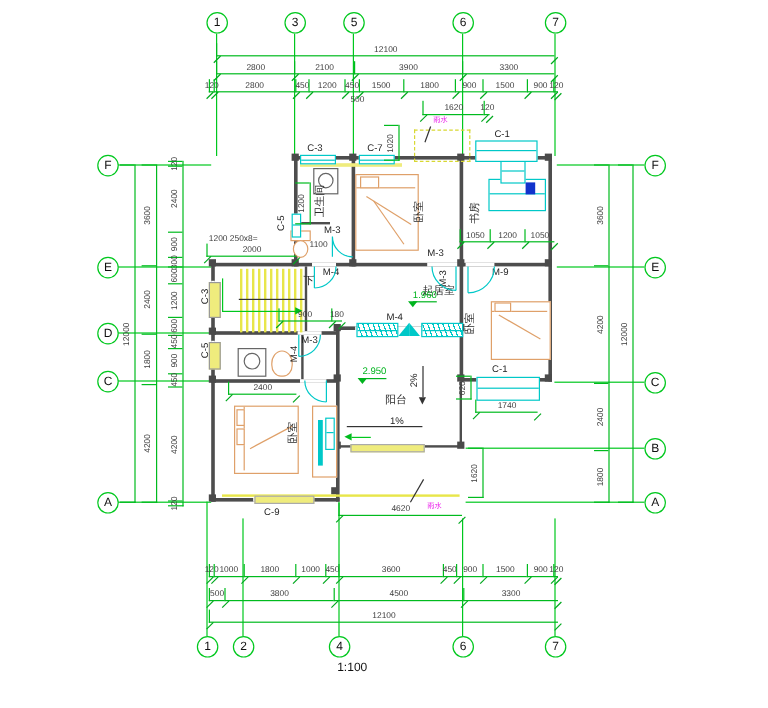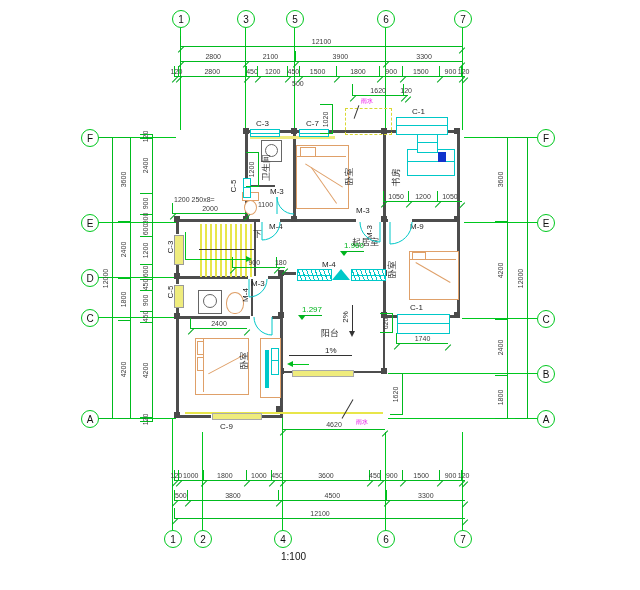--- a/index.html
+++ b/index.html
@@ -487,21 +487,21 @@
   <span class="lbl room vtext" style="left:253px;top:163px">卫生间</span>
   <span class="lbl room vtext" style="left:340px;top:172px">卧室</span>
   <span class="lbl room vtext" style="left:387px;top:173px">书房</span>
   <span class="lbl room" style="left:352px;top:238px">起居室</span>
   <span class="lbl room vtext" style="left:383px;top:265px">卧室</span>
   <span class="lbl room vtext" style="left:235px;top:356px">卧室</span>
   <span class="lbl room" style="left:321px;top:329px">阳台</span>
 
   <span class="lbl level" style="left:344px;top:242px">1.960</span>
   <i class="ltri" style="left:340px;top:251px"></i>
-  <span class="lbl level" style="left:302px;top:306px">1.297</span>
+  <span class="lbl level" style="left:302px;top:306px">2.950</span>
   <i class="ltri" style="left:298px;top:315px"></i>
 
   <i class="blk" style="left:352px;top:305px;width:1px;height:26px"></i>
   <i class="ah" style="left:349px;top:331px;border-top:6px solid #333;border-left:3px solid transparent;border-right:3px solid transparent"></i>
   <span class="lbl slope vtext" style="left:340px;top:313px">2%</span>
   <i class="blk" style="left:289px;top:355px;width:63px;height:1px"></i>
   <span class="lbl slope" style="left:325px;top:347px">1%</span>
   <i class="gl" style="left:293px;top:364px;width:16px;height:1px"></i>
   <i class="ah" style="left:287px;top:361px;border-right:6px solid #00bb1e;border-top:3px solid transparent;border-bottom:3px solid transparent"></i>
 

